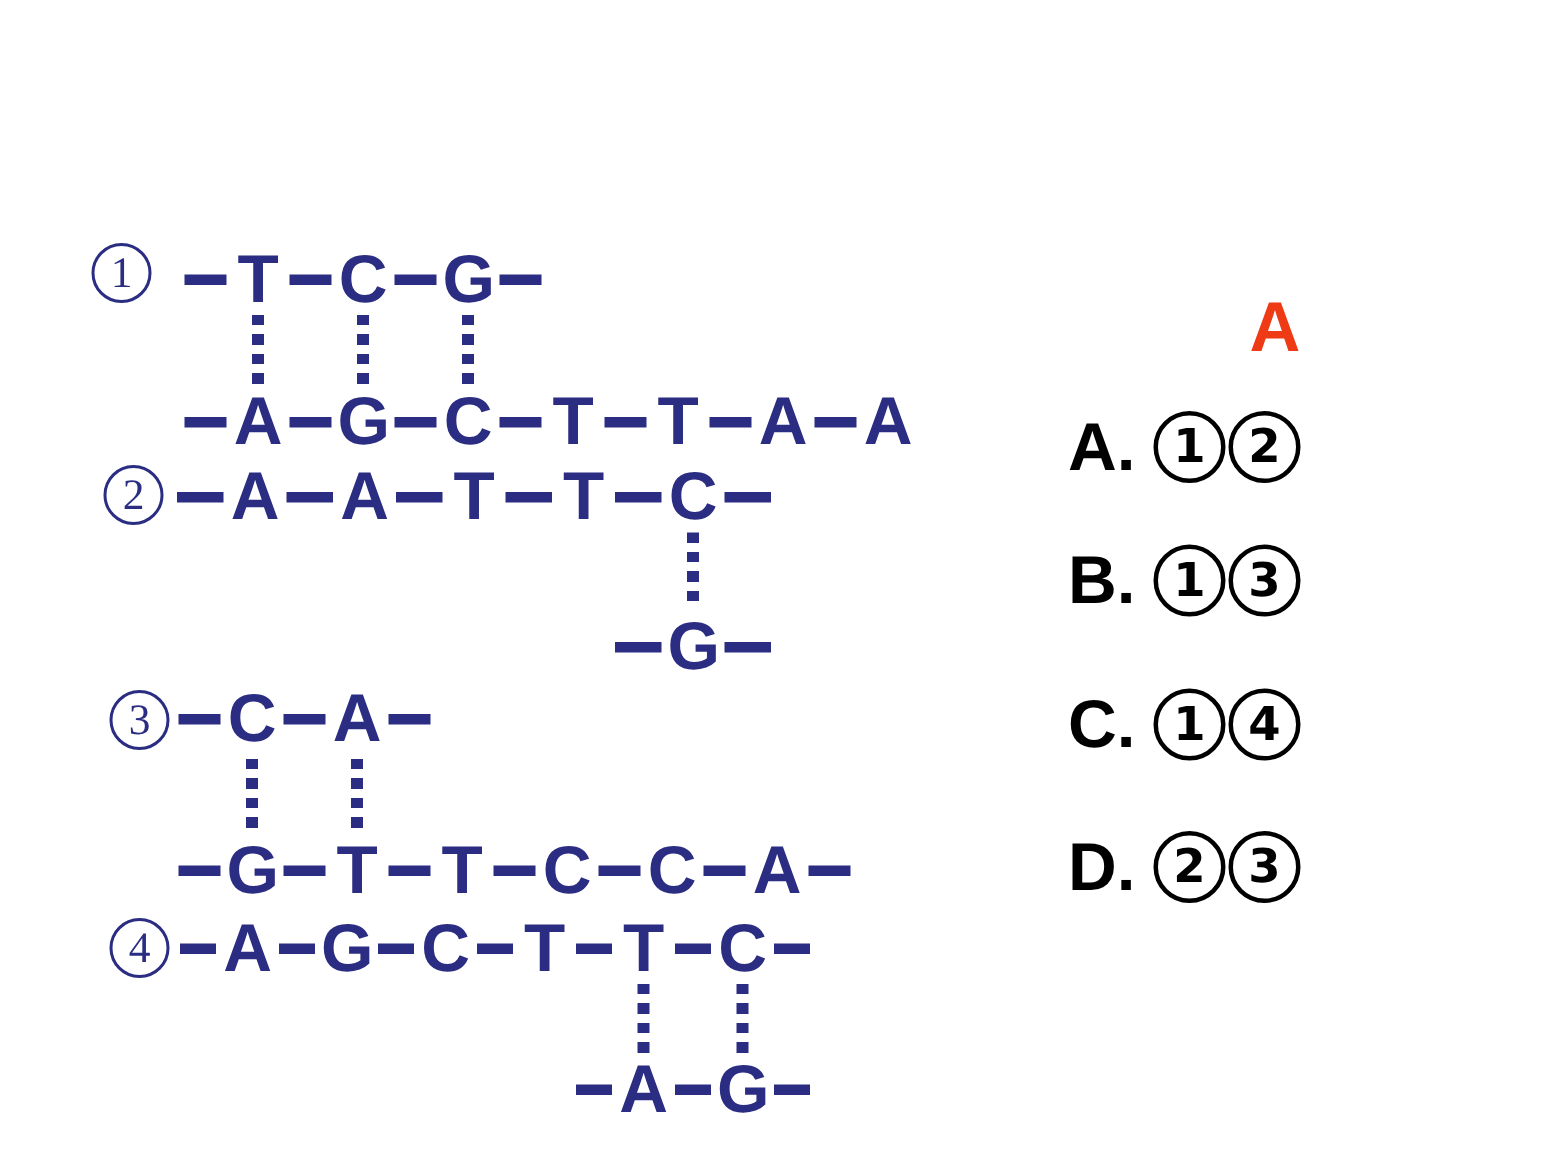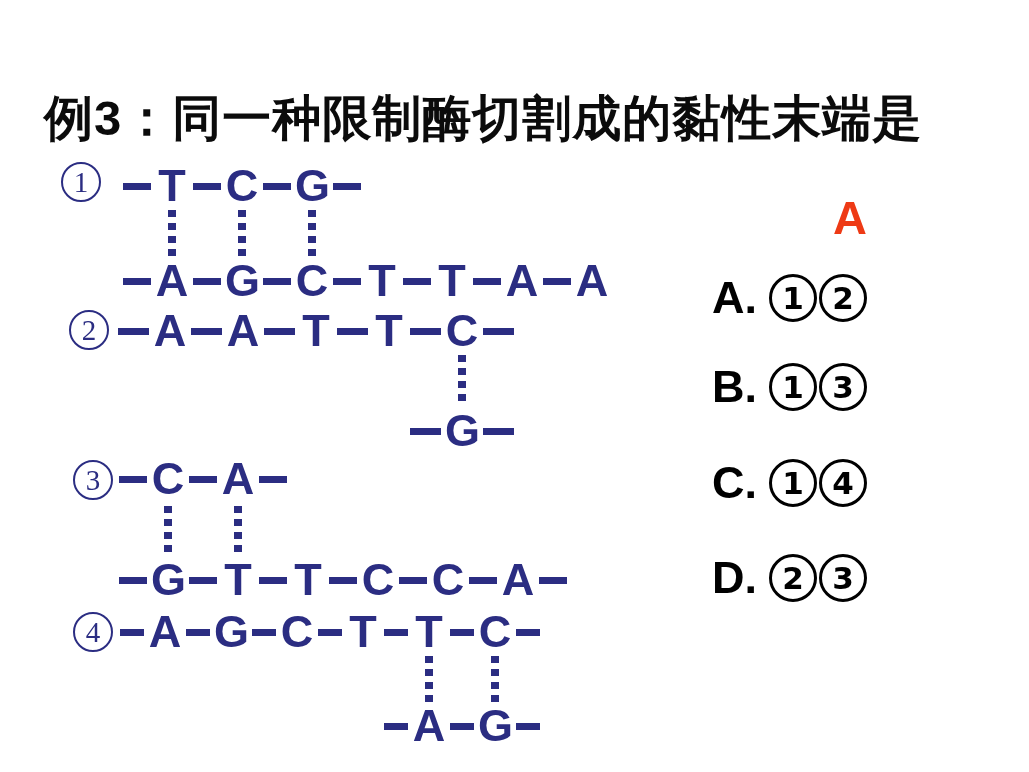--- a/index.html
+++ b/index.html
@@ -56,21 +56,20 @@
     display:inline-flex;align-items:center;justify-content:center;
     font-size:31px;font-weight:bold;color:#000;margin-right:2px;
     font-family:"DejaVu Sans","Liberation Sans",sans-serif;
   }
   .opt-0{top:270px;} .opt-1{top:359px;} .opt-2{top:455px;} .opt-3{top:550px;}
 </style>
 </head>
 <body>
 
 <div class="slide">
-  <h1 class="title">例3：同一种限制酶切割成的黏性末端是</h1>
 
   <div class="answer">A</div>
 
   <div class="diagram">
       <div class="fragcircle" style="left: 61px; top: 162px;">1</div>
       <div class="strand" style="top: 159px; left: 119px;">
         <div class="dash" style="width: 28px;"></div>
         <span class="base">T</span>
         <div class="dash" style="width: 28px;"></div>
         <span class="base">C</span>

